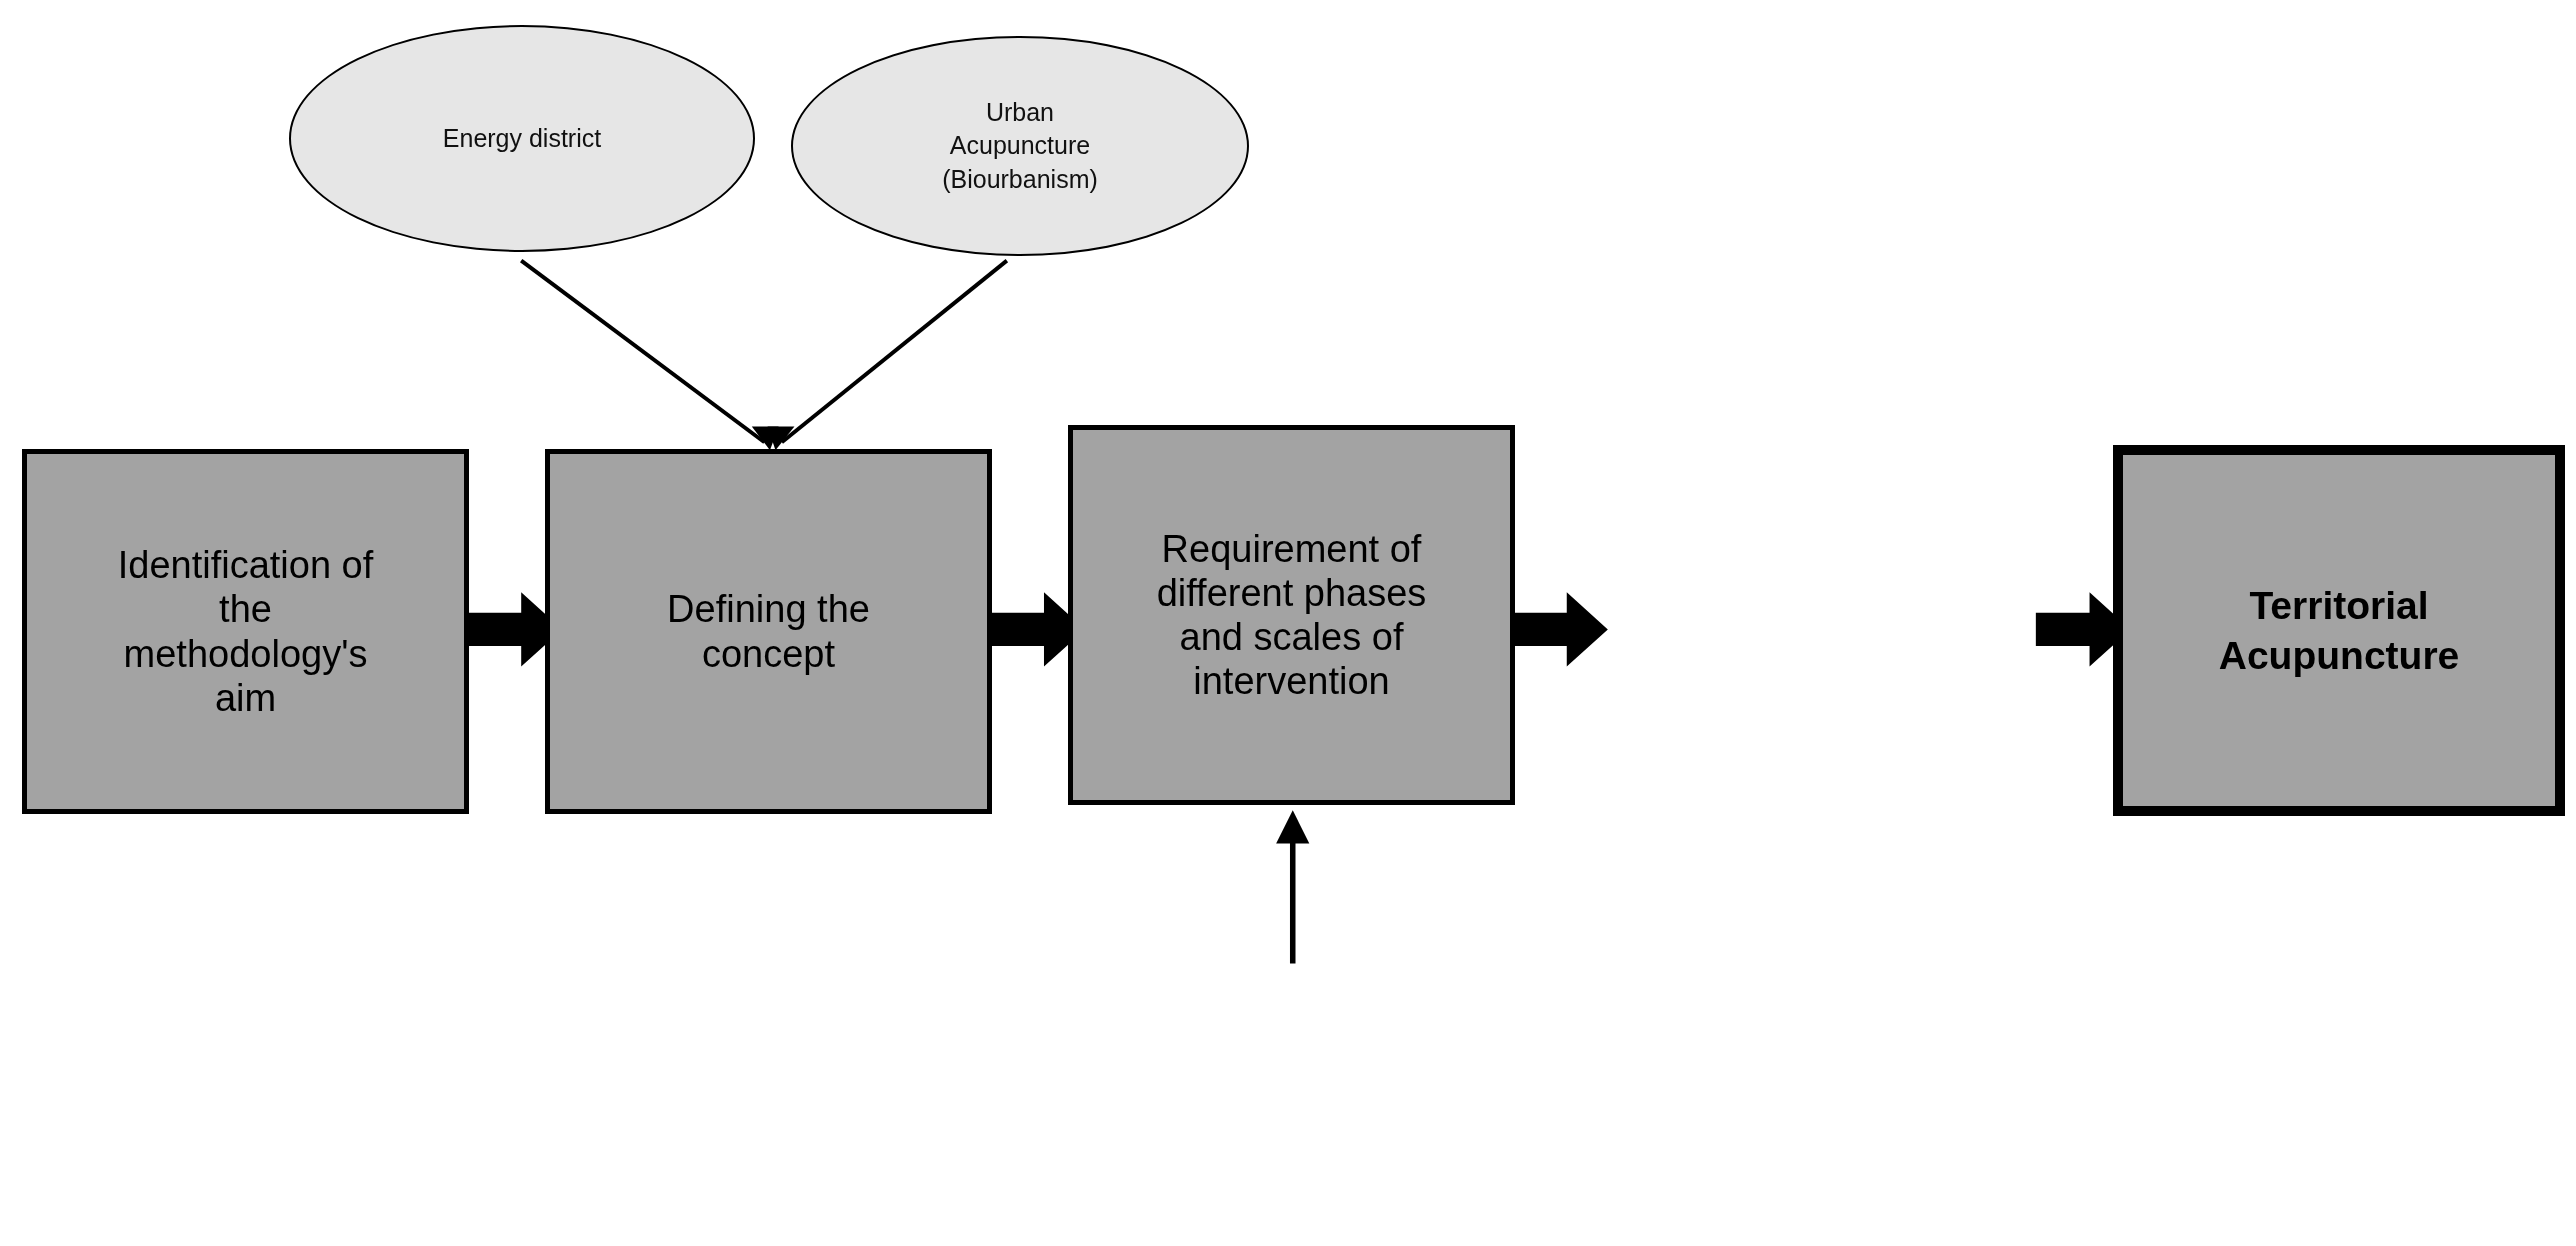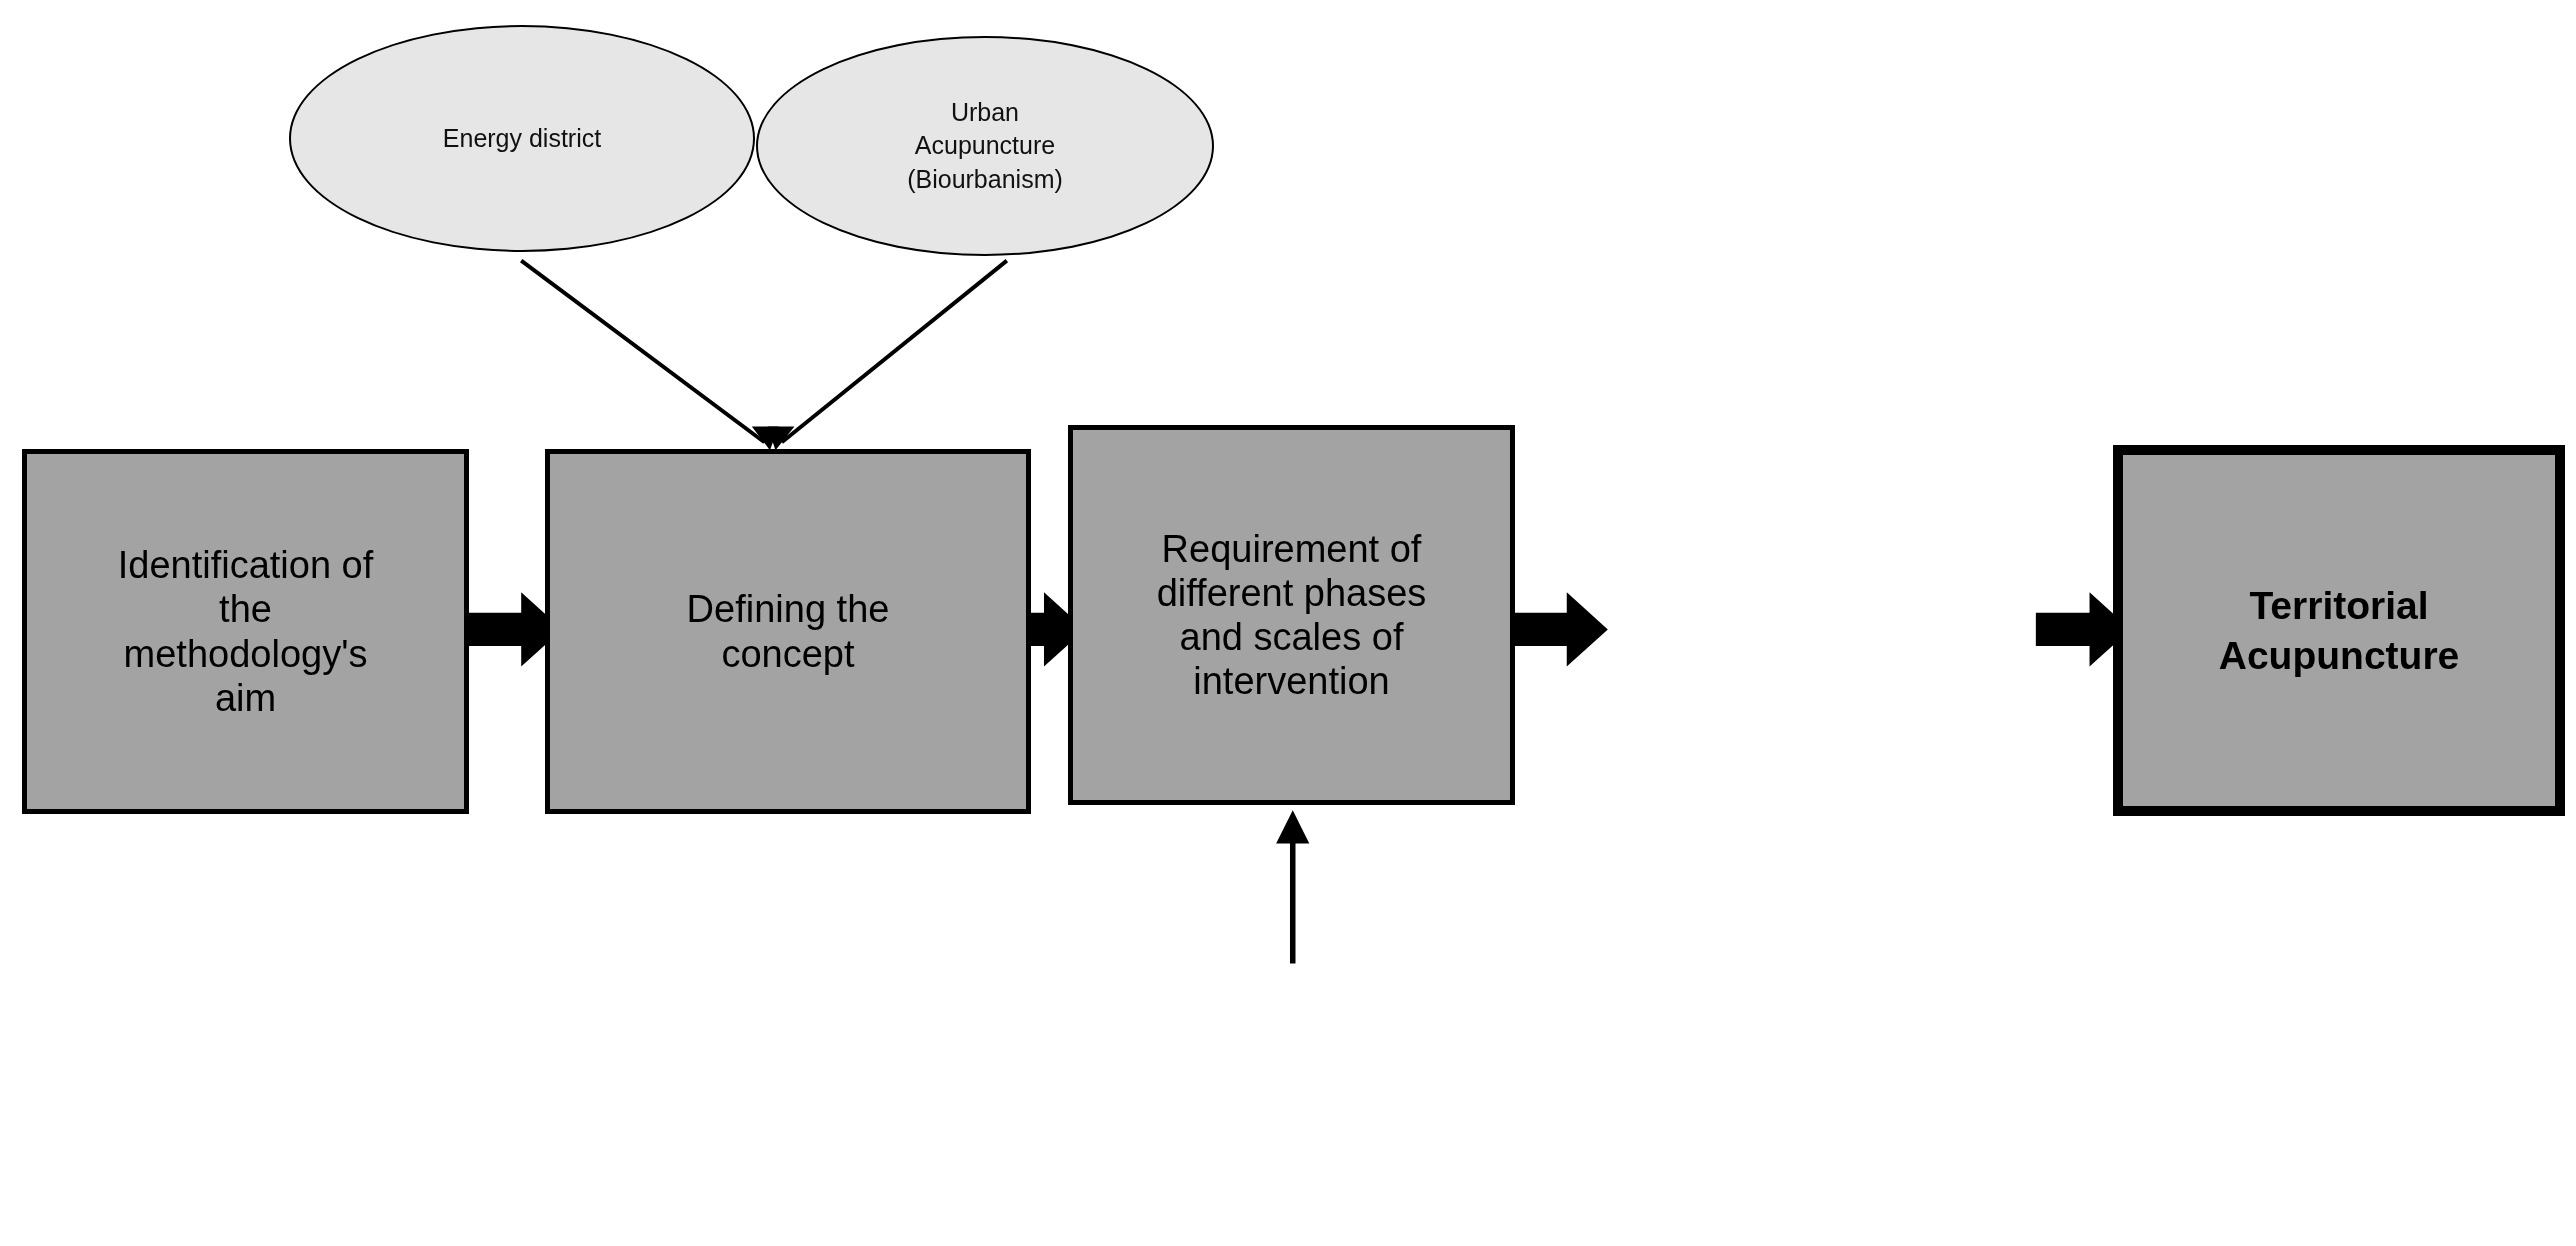--- a/index.html
+++ b/index.html
@@ -108,35 +108,35 @@
 
     <g>
       <polygon points="2578,776 2646,776 2646,750 2698,797 2646,844 2646,818 2578,818" fill="#000000"></polygon>
     </g>
   </svg>
 
   <div class="ellipse" style="left:289px; top:25px; width:466px; height:227px;">
     <div class="ellipse-label">Energy district</div>
   </div>
 
-  <div class="ellipse" style="left:756px; top:36px; width:458px; height:220px;">
+  <div class="ellipse" style="left:791px; top:36px; width:458px; height:220px;">
     <div class="ellipse-label">Urban
 Acupuncture
 (Biourbanism)</div>
   </div>
 
 
   <div class="proc-box" style="left:22px; top:449px; width:447px; height:365px;">
     <div class="proc-label">Identification of
 the
 methodology's
 aim</div>
   </div>
 
-  <div class="proc-box" style="left:545px; top:449px; width:486px; height:365px;">
+  <div class="proc-box" style="left:545px; top:449px; width:447px; height:365px;">
     <div class="proc-label">Defining the
 concept</div>
   </div>
 
   <div class="proc-box" style="left:1068px; top:425px; width:447px; height:380px;">
     <div class="proc-label">Requirement of
 different phases
 and scales of
 intervention</div>
   </div>

